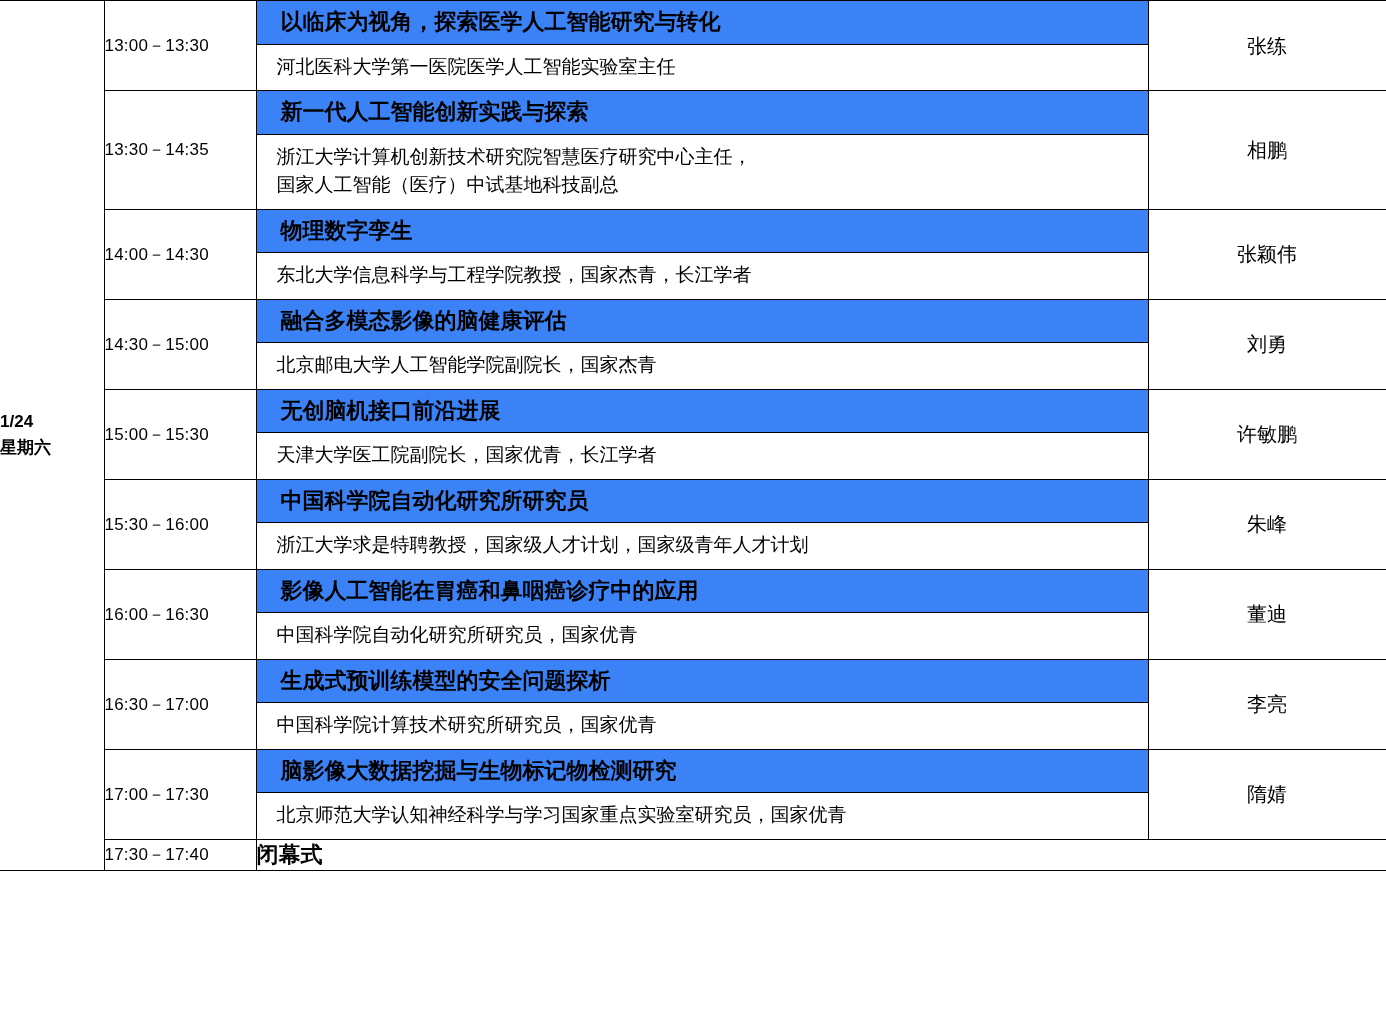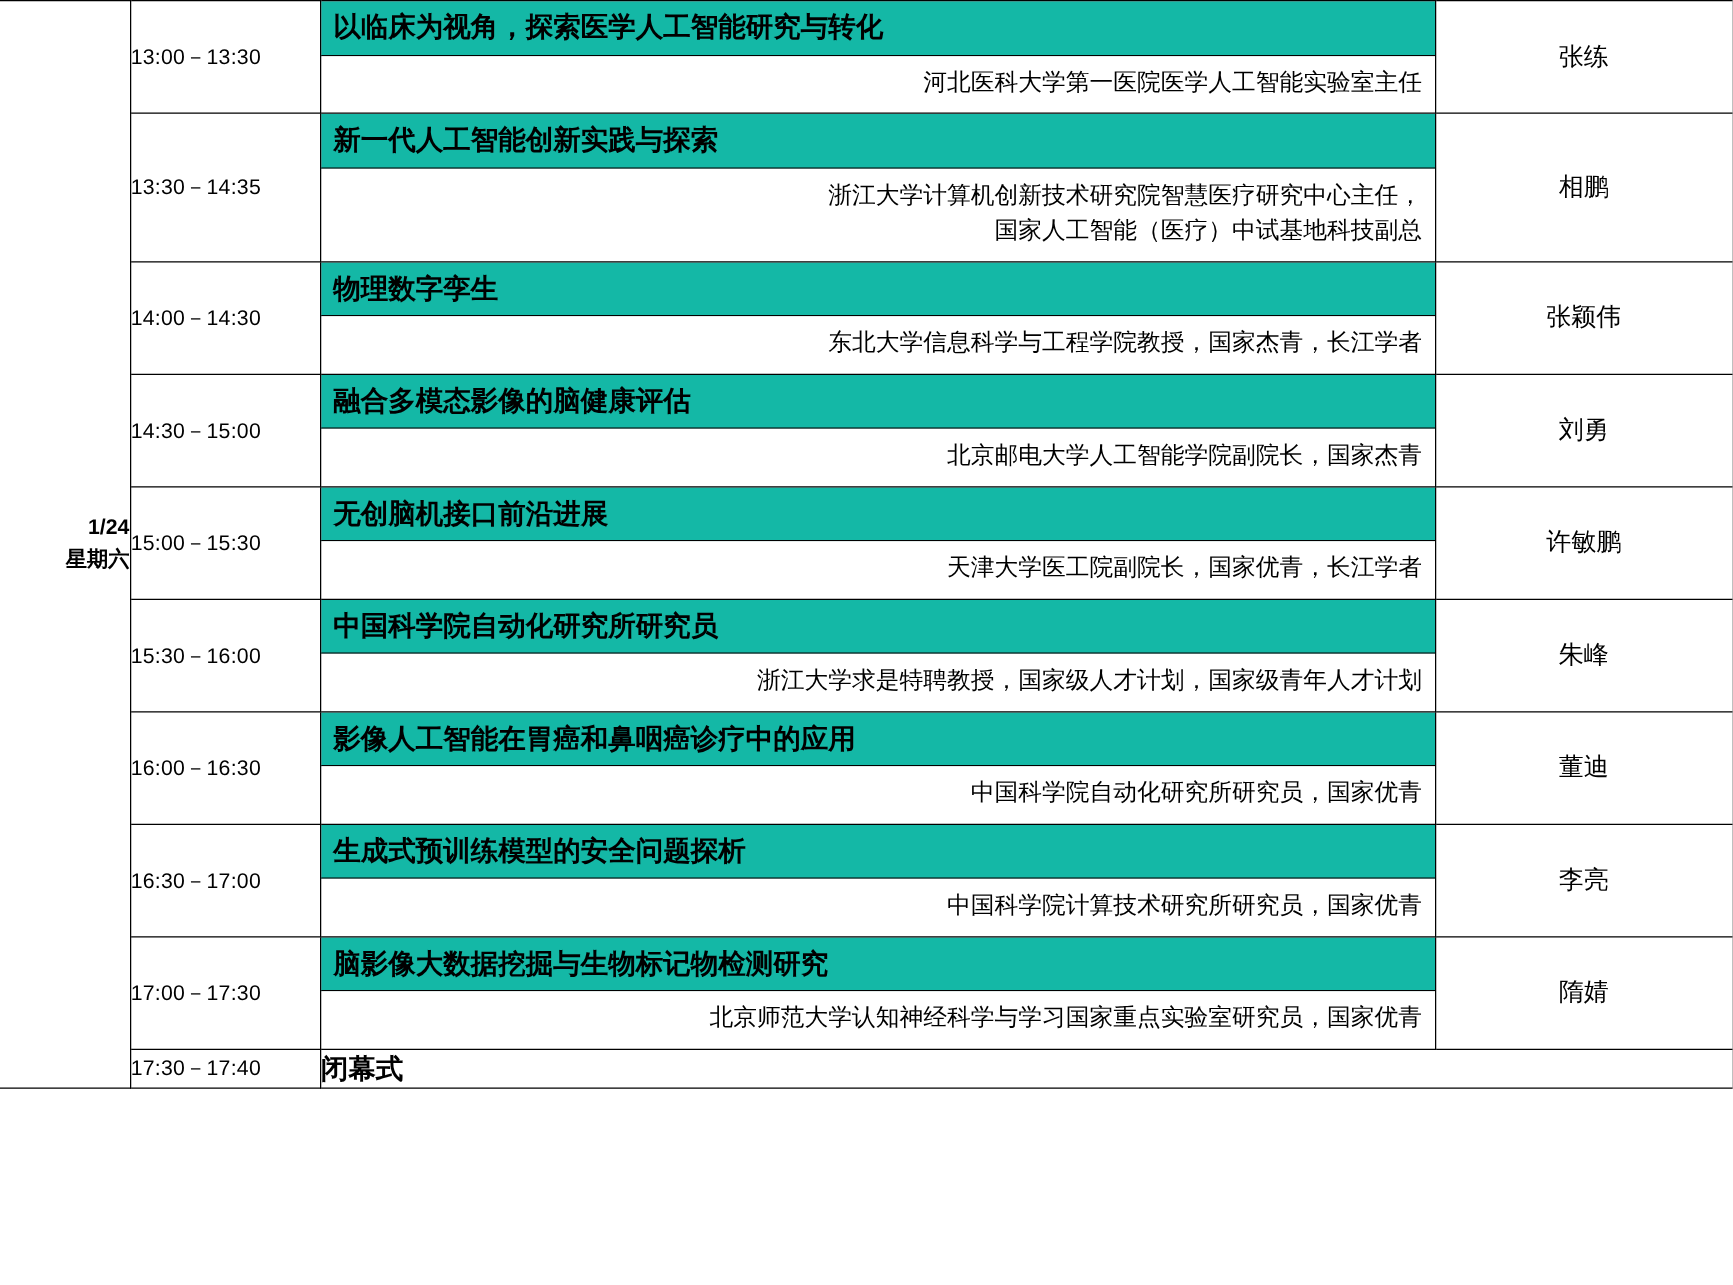--- a/index.html
+++ b/index.html
@@ -31,21 +31,21 @@
     vertical-align: middle;
   }
   
   col.c-day   { width: 104px; }
   col.c-time  { width: 152px; }
   col.c-main  { width: 892px; }
   col.c-name  { width: 238px; }
 
   .day-cell {
     border-left: none !important;
-    text-align: right;
+    text-align: left;
     font-size: 17px;
     font-weight: bold;
     line-height: 1.55;
     font-family: "Liberation Sans", sans-serif;
   }
   .time-cell {
     text-align: left;
     font-size: 17px;
     font-family: "Liberation Sans", sans-serif;
     letter-spacing: 0.2px;
@@ -54,37 +54,36 @@
     text-align: center;
     font-size: 20px;
     font-family: "Liberation Serif", serif;
     line-height: 1.4;
   }
   .sess {
     display: block;
     width: 100%;
   }
   .sess-title {
-    background: #14b8a6;
+    background: #3b82f6;
     font-size: 22px;
     font-weight: bold;
     font-family: "Liberation Sans", sans-serif;
-    padding: 7px 10px 8px 10px;
+    padding: 7px 10px 8px 24px;
     line-height: 1.25;
     border-bottom: 1px solid #000000;
     box-sizing: border-box;
   }
   .sess-sub {
     background: #ffffff;
     font-size: 19px;
     font-family: "Liberation Serif", serif;
-    padding: 8px 10px 9px 10px;
+    padding: 8px 10px 9px 20px;
     line-height: 1.5;
     box-sizing: border-box;
-    text-align: right;
   }
   .sess-sub .ln {
     display: block;
     white-space: nowrap;
   }
   .closing-cell {
     font-size: 22px;
     font-weight: bold;
     font-family: "Liberation Sans", sans-serif;
     padding: 6px 0 7px 0;

